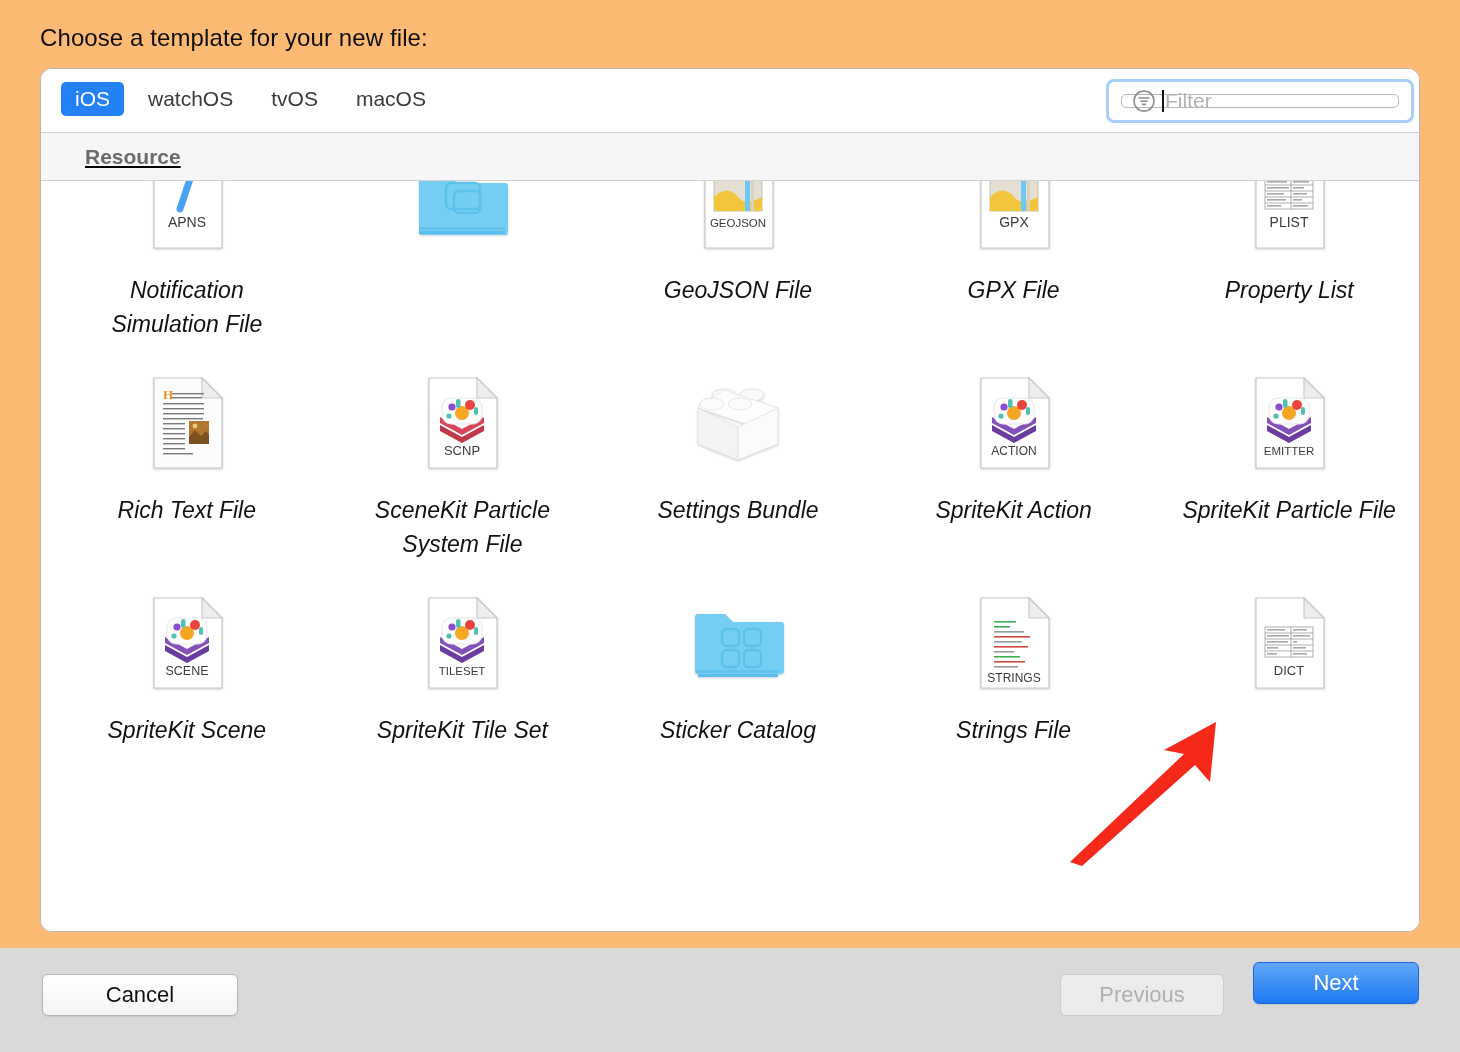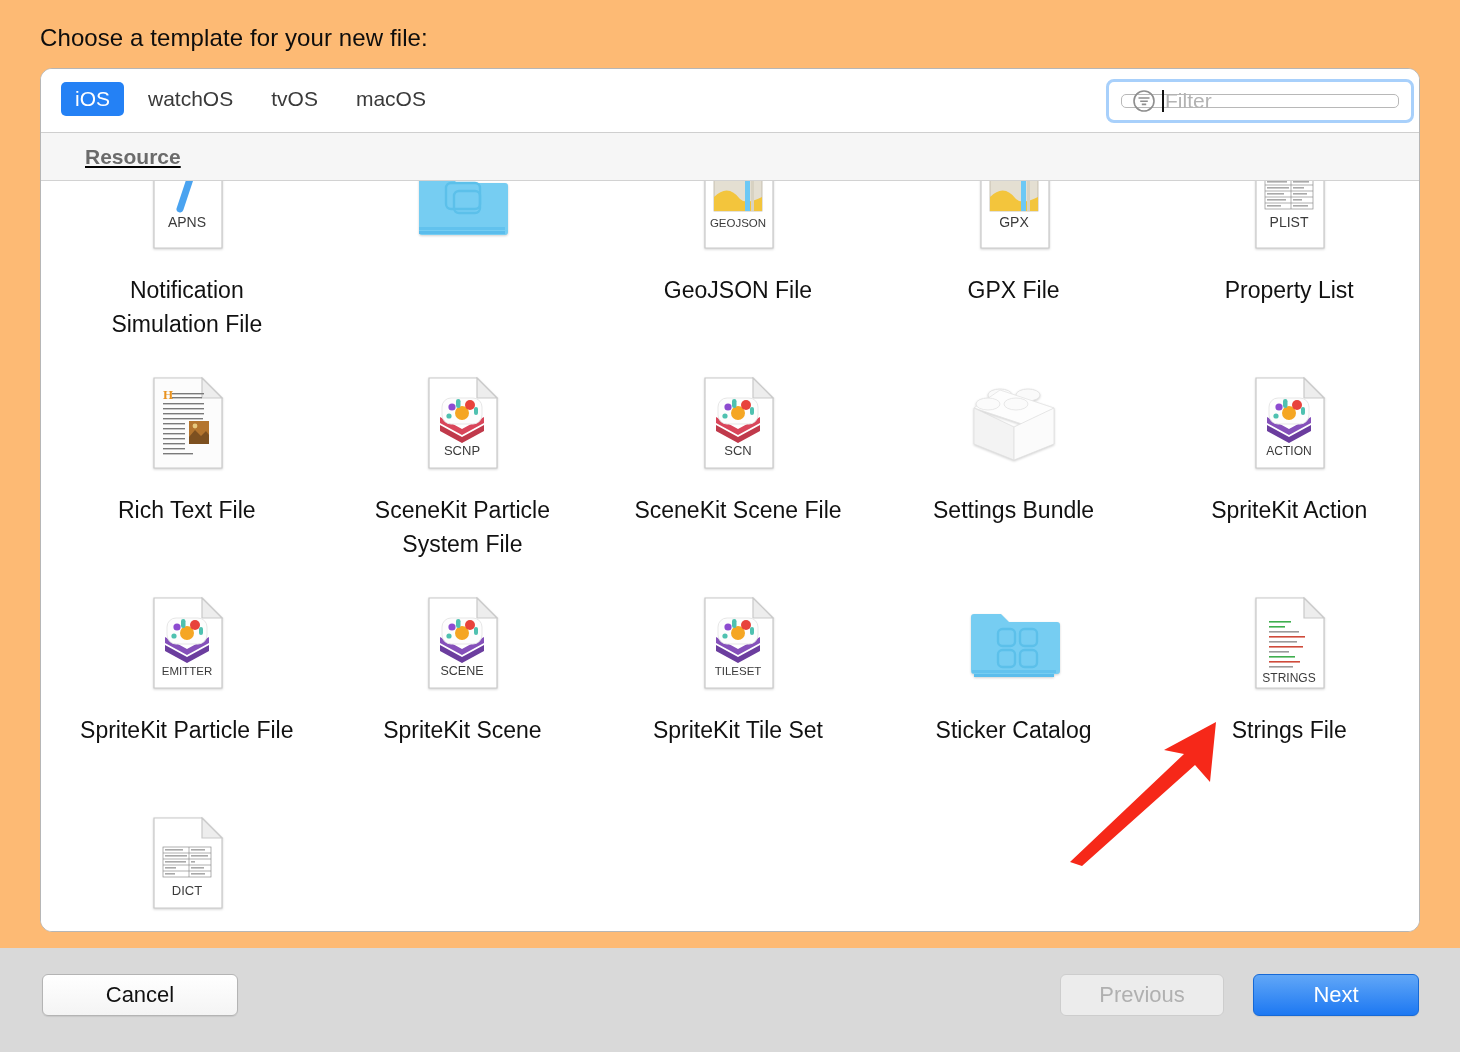--- a/index.html
+++ b/index.html
@@ -142,20 +142,21 @@
     align-items: center;
     justify-content: center;
   }
   .cell-label {
     margin-top: 20px;
     width: 215px;
     text-align: center;
     font-size: 23px;
     line-height: 34px;
     color: #111;
+    font-style: italic;
   }
 
   
   .footer {
     position: absolute;
     left: 0; bottom: 0;
     width: 1460px; height: 104px;
     background: #d9d9d9;
   }
   .btn {
@@ -174,21 +175,21 @@
   }
   .btn-cancel { left: 42px; bottom: 36px; width: 196px; }
   .btn-prev {
     right: 236px; bottom: 36px; width: 164px;
     background: #ececec;
     color: #b0b0b0;
     border-color: #cdcdcd;
     box-shadow: none;
   }
   .btn-next {
-    right: 41px; bottom: 36px; width: 166px;
+    right: 41px; bottom: 48px; width: 166px;
     background: linear-gradient(#61a7f7, #1d78f2);
     border-color: #1669d6;
     color: #ffffff;
   }
 
   
   .annot-arrow {
     position: absolute;
     left: 1060px; top: 716px;
     width: 180px; height: 150px;
@@ -363,39 +364,20 @@
               <circle cx="27" cy="30" r="3.6" fill="#8d4bd0"></circle>
               <rect x="31" y="22" width="4.5" height="9" rx="2.2" fill="#4fc1b0"></rect>
               <rect x="49" y="30" width="4" height="8" rx="2" fill="#4fc1b0"></rect>
               <circle cx="24" cy="39" r="2.6" fill="#4fc1b0"></circle>
               <text x="37" y="78" font-family="Liberation Sans, sans-serif" font-size="13" fill="#3b3b3b" text-anchor="middle">SCNP</text>
             </svg>
           </div>
           <div class="cell-label">SceneKit Particle System File</div>
         </div>
 
-        <div class="cell">
-          <div class="thumb">
-            <svg class="doc" width="74" height="92" viewBox="0 0 74 92">
-              <path d="M4 1 h48 l20 20 v70 h-68 z" fill="#fff" stroke="#c9c9c9" stroke-width="1.2"></path>
-              <path d="M52 1 l20 20 h-20 z" fill="#ededed" stroke="#c9c9c9" stroke-width="1.2"></path>
-              <path d="M15 48 l22 12 l22 -12 v6 l-22 12 l-22 -12 z" fill="#c0394b"></path>
-              <path d="M15 40 l22 12 l22 -12 v6 l-22 12 l-22 -12 z" fill="#d9455a"></path>
-              <rect x="17" y="21" width="40" height="26" rx="9" fill="#fdfdfd" stroke="#e7e7e7" stroke-width="1"></rect>
-              <circle cx="37" cy="36" r="7" fill="#f5a623"></circle>
-              <circle cx="45" cy="28" r="5" fill="#e8433c"></circle>
-              <circle cx="27" cy="30" r="3.6" fill="#8d4bd0"></circle>
-              <rect x="31" y="22" width="4.5" height="9" rx="2.2" fill="#4fc1b0"></rect>
-              <rect x="49" y="30" width="4" height="8" rx="2" fill="#4fc1b0"></rect>
-              <circle cx="24" cy="39" r="2.6" fill="#4fc1b0"></circle>
-              <text x="37" y="78" font-family="Liberation Sans, sans-serif" font-size="13" fill="#3b3b3b" text-anchor="middle">SCN</text>
-            </svg>
-          </div>
-          <div class="cell-label">SceneKit Scene File</div>
-        </div>
 
         <div class="cell">
           <div class="thumb">
             <svg class="doc" width="92" height="90" viewBox="0 0 92 90">
               <ellipse cx="32" cy="17" rx="12" ry="6" fill="#fafafa" stroke="#e0e0e0" stroke-width="0.8"></ellipse>
               <ellipse cx="60" cy="17" rx="12" ry="6" fill="#fafafa" stroke="#e0e0e0" stroke-width="0.8"></ellipse>
               <path d="M6 30 L32 12 L86 30 L60 48 z" fill="#fdfdfd" stroke="#e3e3e3" stroke-width="0.8"></path>
               <ellipse cx="20" cy="26" rx="12" ry="6" fill="#fbfbfb" stroke="#e2e2e2" stroke-width="0.8"></ellipse>
               <ellipse cx="48" cy="26" rx="12" ry="6" fill="#fbfbfb" stroke="#e2e2e2" stroke-width="0.8"></ellipse>
               <path d="M6 30 L46 49 L46 82 L6 66 z" fill="#f3f3f3" stroke="#e0e0e0" stroke-width="0.8"></path>

